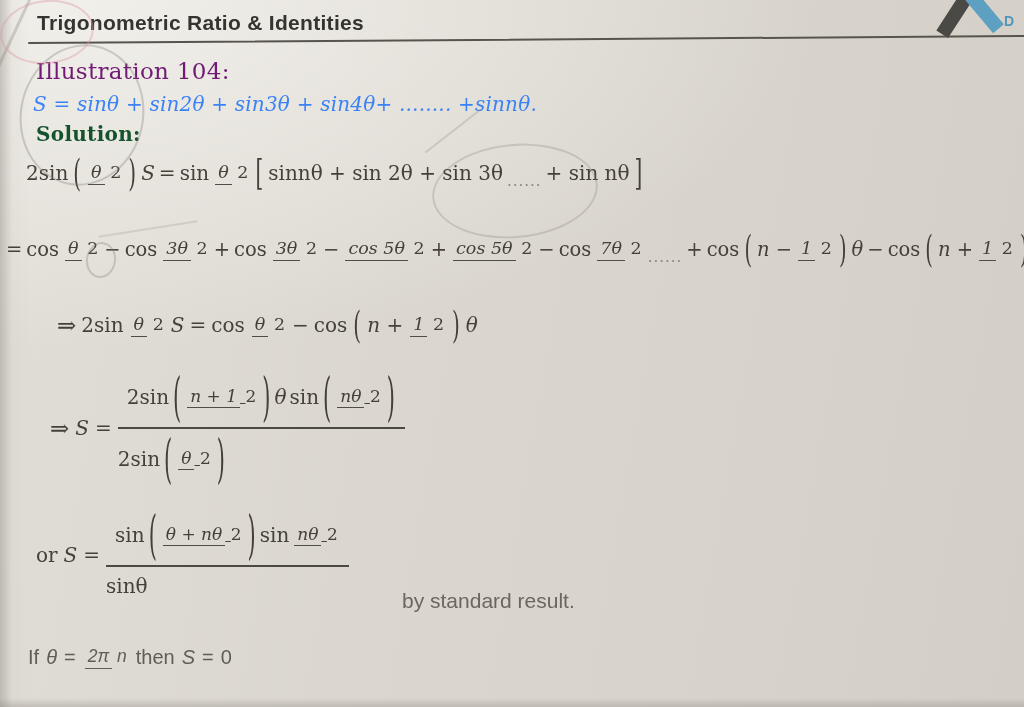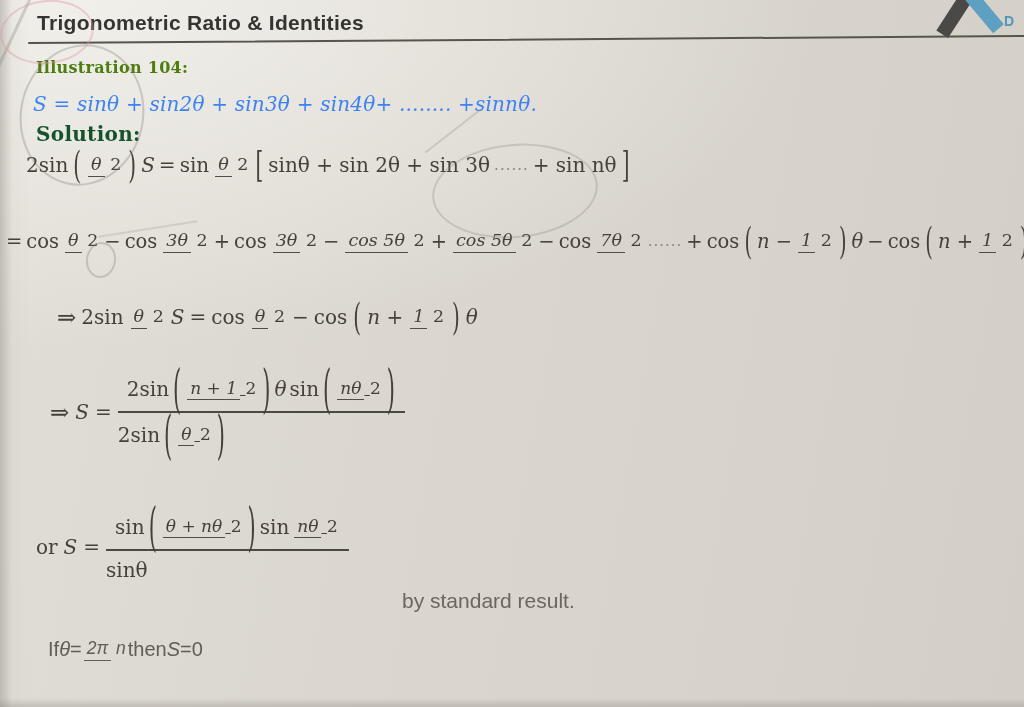--- a/index.html
+++ b/index.html
@@ -20,42 +20,42 @@
   .title{position:absolute;left:37px;top:11px;font-family:"Liberation Sans",sans-serif;
     font-weight:bold;font-size:21px;color:#363430;letter-spacing:.3px;}
   .rule{position:absolute;left:28px;width:1002px;top:42px;height:2.4px;background:#57544e;
     transform:rotate(-0.4deg);transform-origin:left center;border-radius:2px;}
 
   .logo-dark{position:absolute;left:948px;top:-9px;width:14px;height:47px;background:#4b4946;transform:rotate(33deg);}
   .logo-blue{position:absolute;left:977px;top:-11px;width:14px;height:45px;background:#5da0c2;transform:rotate(-40deg);}
   .logo-d{position:absolute;left:1004px;top:13px;font-family:"Liberation Sans",sans-serif;
     font-size:14px;font-weight:bold;color:#5095ba;}
 
-  .h-illus{position:absolute;left:36px;top:58px;font-weight:bold;font-size:16px;color:#4d7c0f;letter-spacing:.3px;}
+  .h-illus{position:absolute;left:36px;top:58px;font-weight:normal;font-size:23px;color:#701a75;letter-spacing:.3px;}
   .problem{position:absolute;left:33px;top:92px;font-style:italic;font-size:20px;color:#3b82f6;letter-spacing:.2px;}
   .h-sol{position:absolute;left:36px;top:122px;font-weight:bold;font-size:20px;color:#14532d;letter-spacing:.3px;}
 
   .eq{position:absolute;display:flex;align-items:center;font-size:20px;color:#454139;white-space:nowrap;}
   .eq span{display:inline-block;}
   .it{font-style:italic;}
-  .fr{display:inline-flex;flex-direction:column;align-items:center;line-height:1;font-size:17.5px;margin:4px 2px;}
+  .fr{display:inline-flex;flex-direction:column;align-items:center;line-height:1;font-size:17.5px;margin:12px 2px;}
   .fr .nu{padding:0 3px 2px;border-bottom:1.7px solid #504d46;font-style:italic;}
   .fr .de{padding-top:2px;}
   .bp{transform:scaleY(1.9);margin:0 1px;}
   .bp2{transform:scaleY(2.5);font-size:21px;margin:0 1px;}
   .bb{transform:scaleY(1.75);margin:0 1px;}
   .dots{color:#8b877f;font-size:15px;letter-spacing:1px;align-self:flex-end;padding-bottom:7px;}
   .arr{font-size:23px;}
 
   #eq1{left:26px;top:150px;gap:4px;}
   #eq2{left:6px;top:226px;gap:4px;font-size:19.5px;}
   #eq3{left:57px;top:302px;gap:5px;}
   #eq4{left:50px;top:374px;gap:6px;}
   #eq5{left:36px;top:512px;gap:6px;}
-  #eq6{left:48px;top:634px;font-family:"Liberation Sans",sans-serif;font-size:20px;color:#605d55;}
+  #eq6{left:28px;top:634px;gap:7px;font-family:"Liberation Sans",sans-serif;font-size:20px;color:#605d55;}
   #eq6 .fr .nu{border-bottom-color:#615e56;}
 
   .dfr{display:inline-flex;flex-direction:column;align-items:center;}
   .dfr .dnu{display:flex;align-items:center;gap:3px;padding:0 9px 7px;border-bottom:2px solid #4c4942;}
   .dfr .dde{display:flex;align-items:center;gap:3px;padding-top:7px;}
   .dfr .fr{font-size:17px;text-decoration:underline;}
 
   .note{position:absolute;left:402px;top:568px;font-family:"Liberation Sans",sans-serif;
     font-size:21px;color:#6b675f;margin-top:21px;}
 
@@ -94,21 +94,21 @@
   </span>
   <span class="bp">)</span>
   <span class="it">S</span>
   <span>=</span>
   <span>sin</span>
   <span class="fr">
     <span class="nu">θ</span>
     <span class="de">2</span>
   </span>
   <span class="bb">[</span>
-  <span>sinθ + sin 2θ + sin 3θ</span>
+  <span>sinnθ + sin 2θ + sin 3θ</span>
   <span class="dots">......</span>
   <span>+ sin nθ</span>
   <span class="bb">]</span>
 </div>
 
 <div class="eq" id="eq2">
   <span>=</span>
   <span>cos</span>
   <span class="fr">
     <span class="nu">θ</span>

